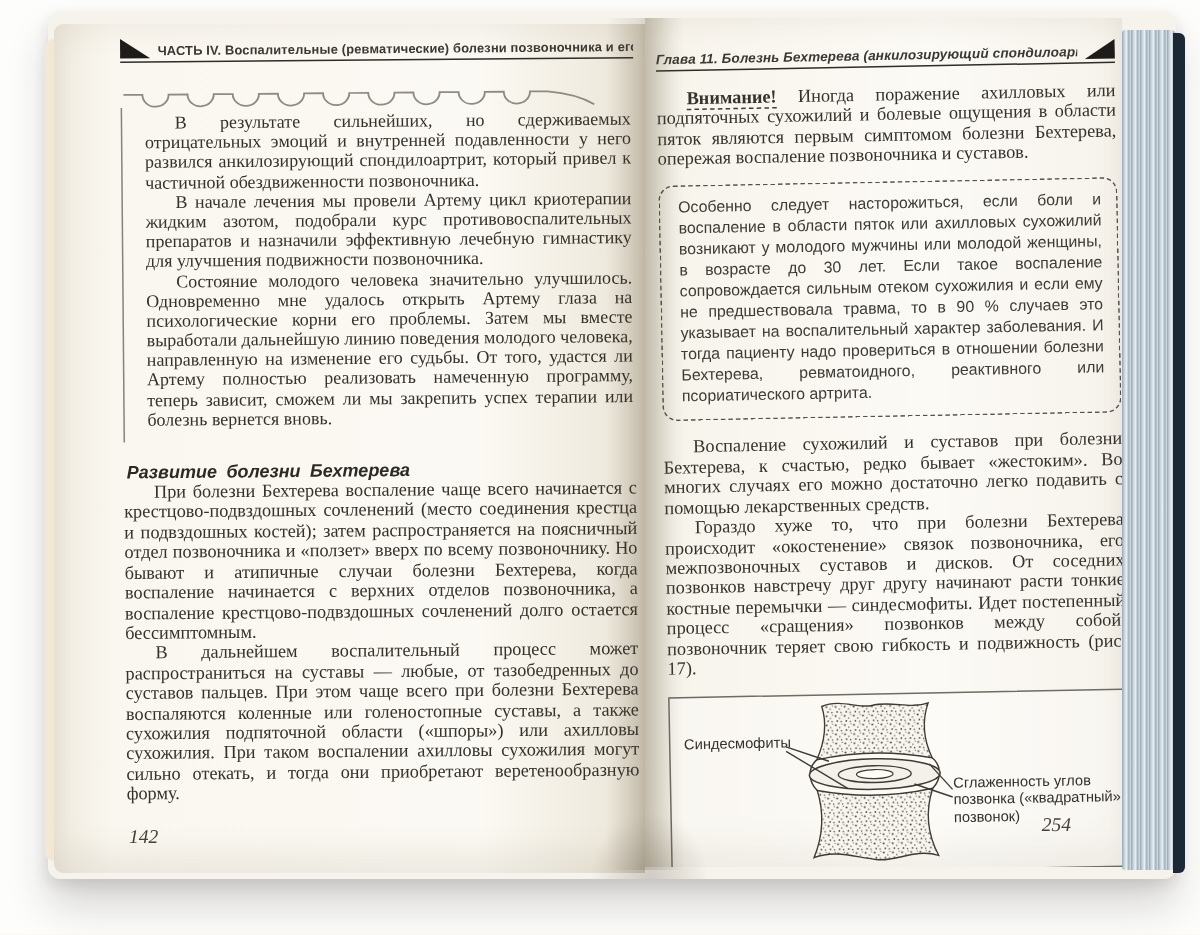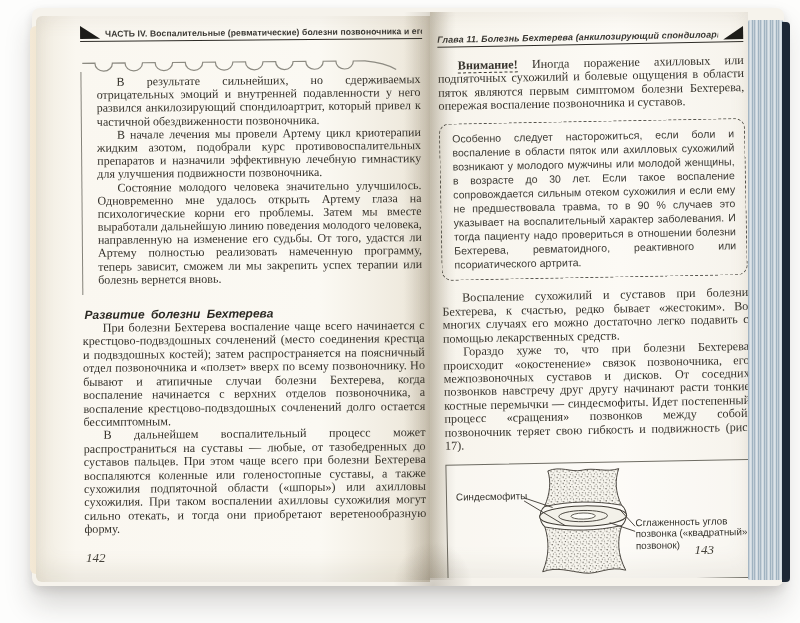--- a/index.html
+++ b/index.html
@@ -210,20 +210,20 @@
 
           <line x1="185" y1="63" x2="170" y2="46" stroke="#3f3b34" stroke-width="0.9"></line>
           <line x1="185" y1="68" x2="160" y2="59" stroke="#3f3b34" stroke-width="0.9"></line>
         </svg>
         <div class="fig-label fig-label-left">Синдесмофиты</div>
         <div class="fig-label fig-label-right">Сглаженность углов позвонка («квадратный» позвонок)</div>
       </div>
 
     </div>
 
-    <div class="pagenum pagenum-right">143</div>
+    <div class="pagenum pagenum-right">254</div>
   </div>
 
   <div class="spine-shade"></div>
   <div class="gutter-bottom-shade"></div>
   <div class="edge-stack"></div>
   <div class="cover-strip"></div>
 </div>
 
 </body></html>

